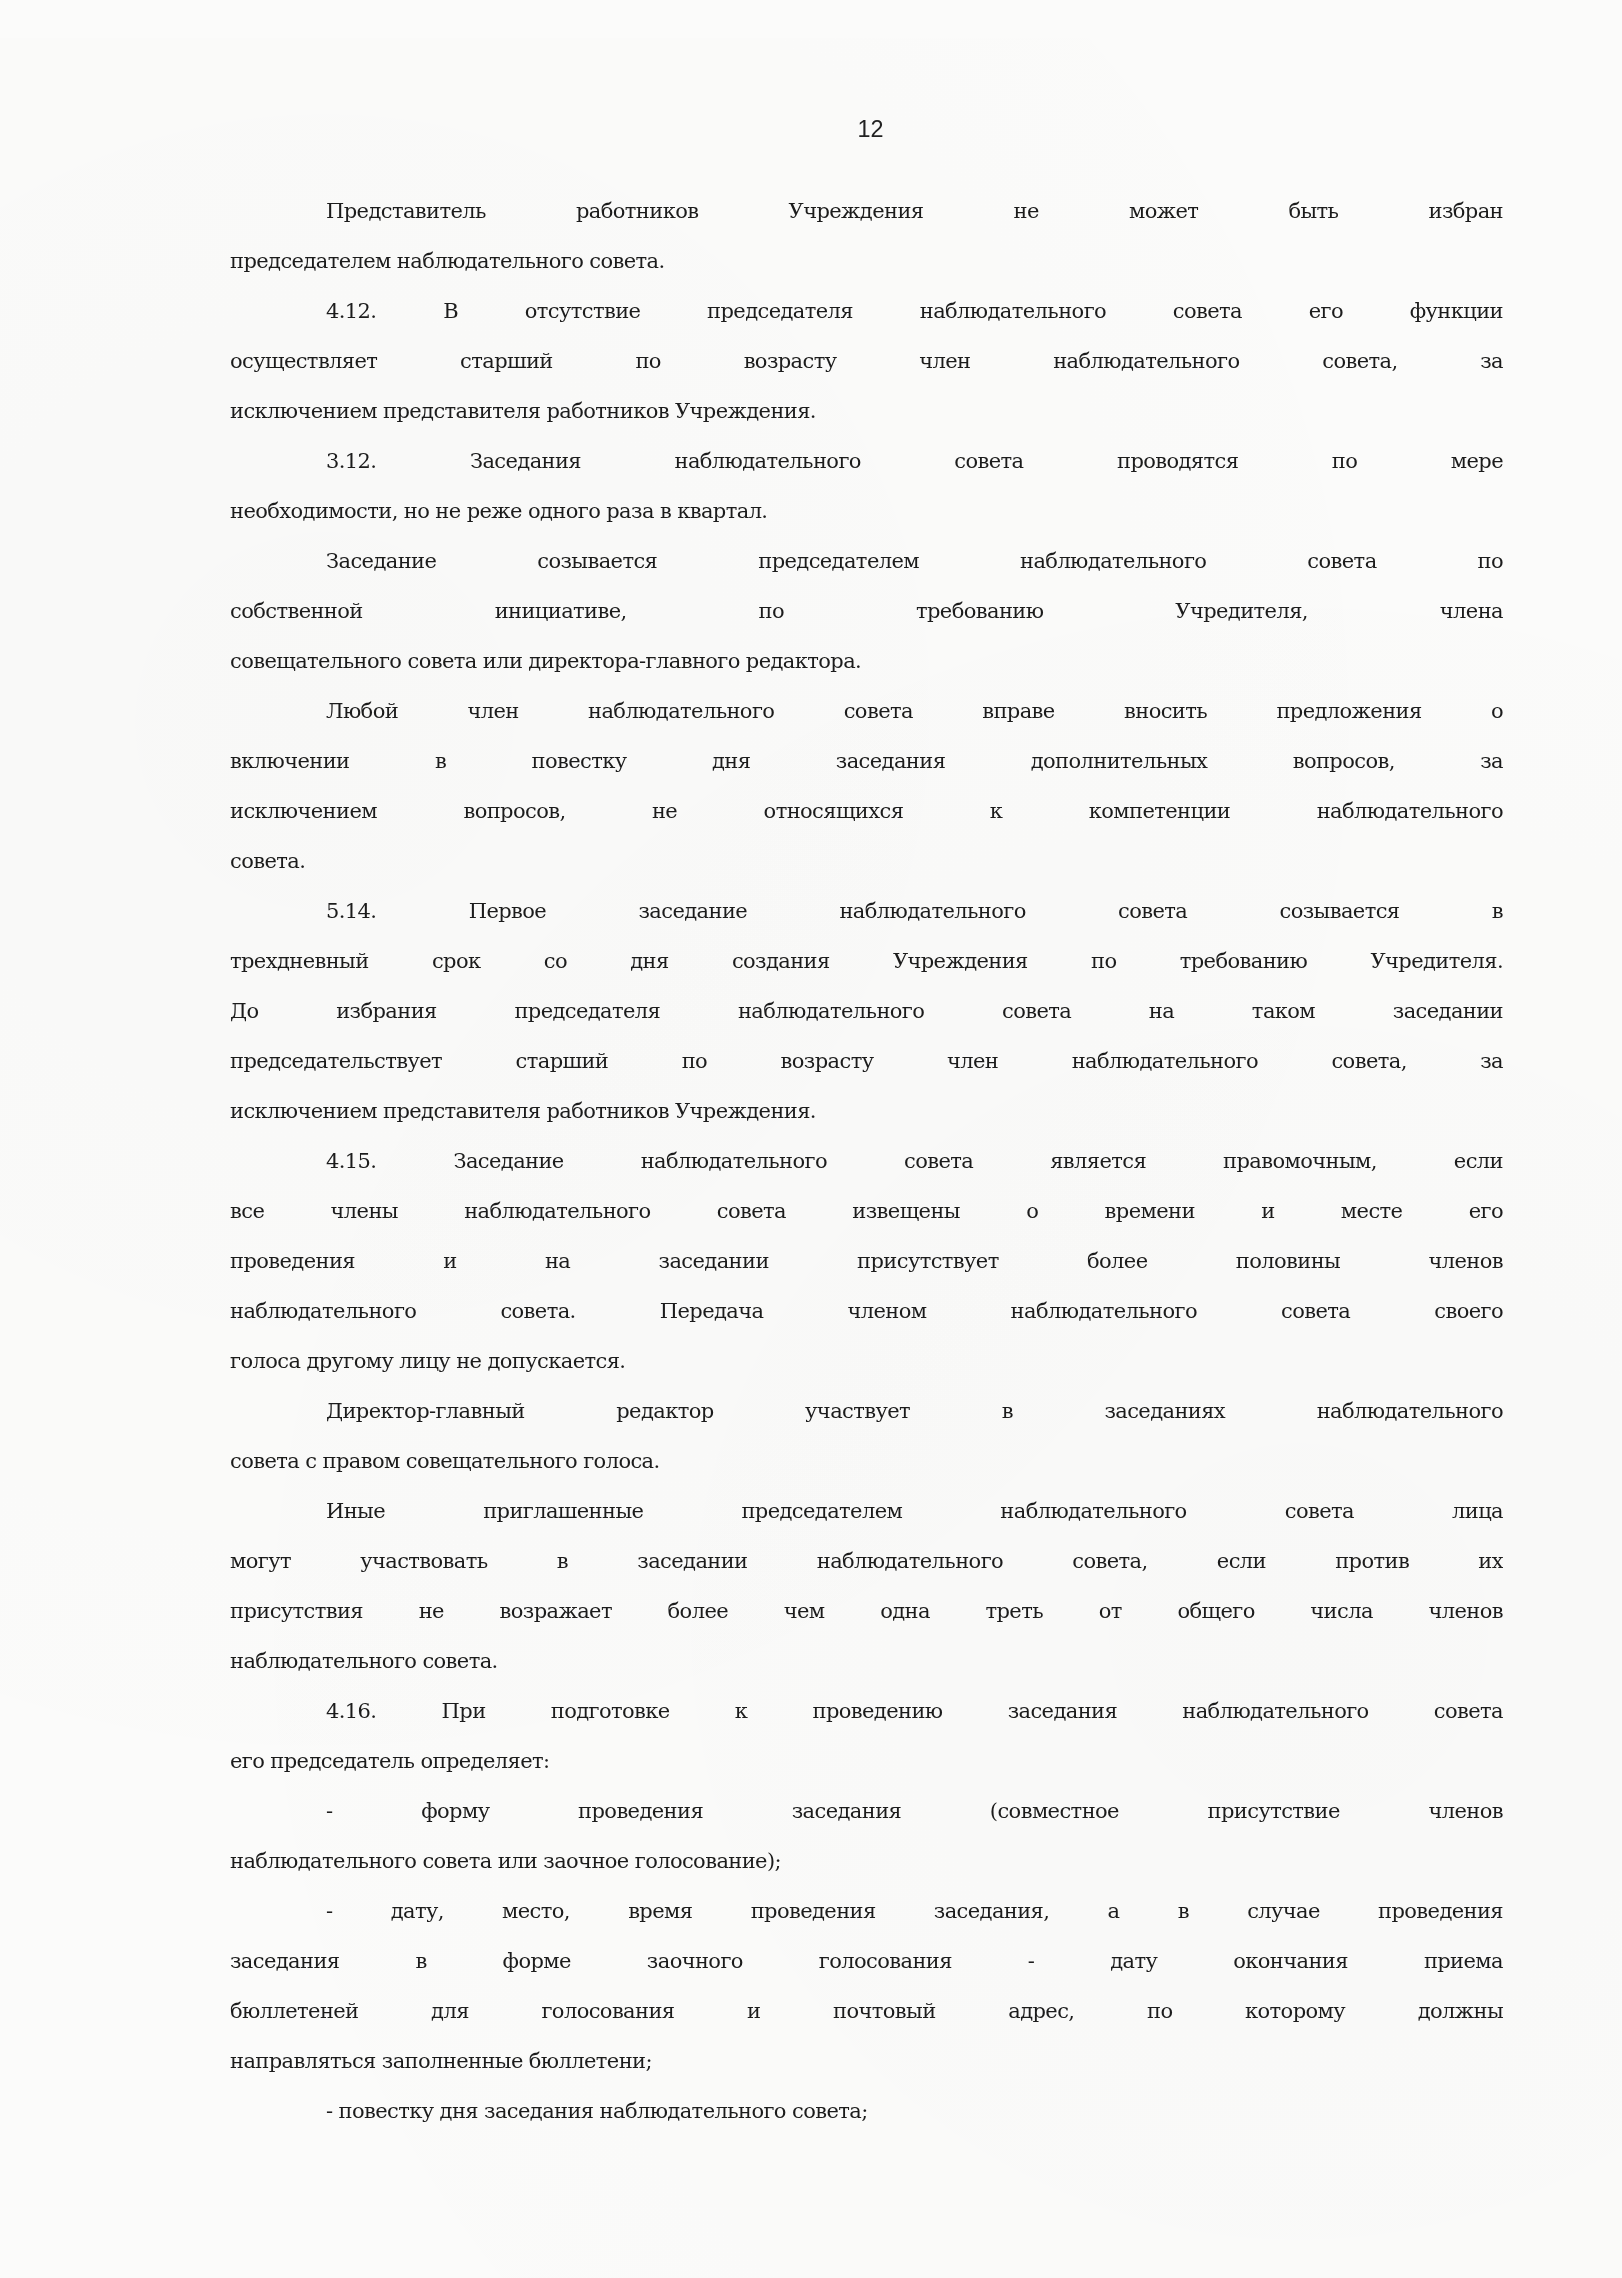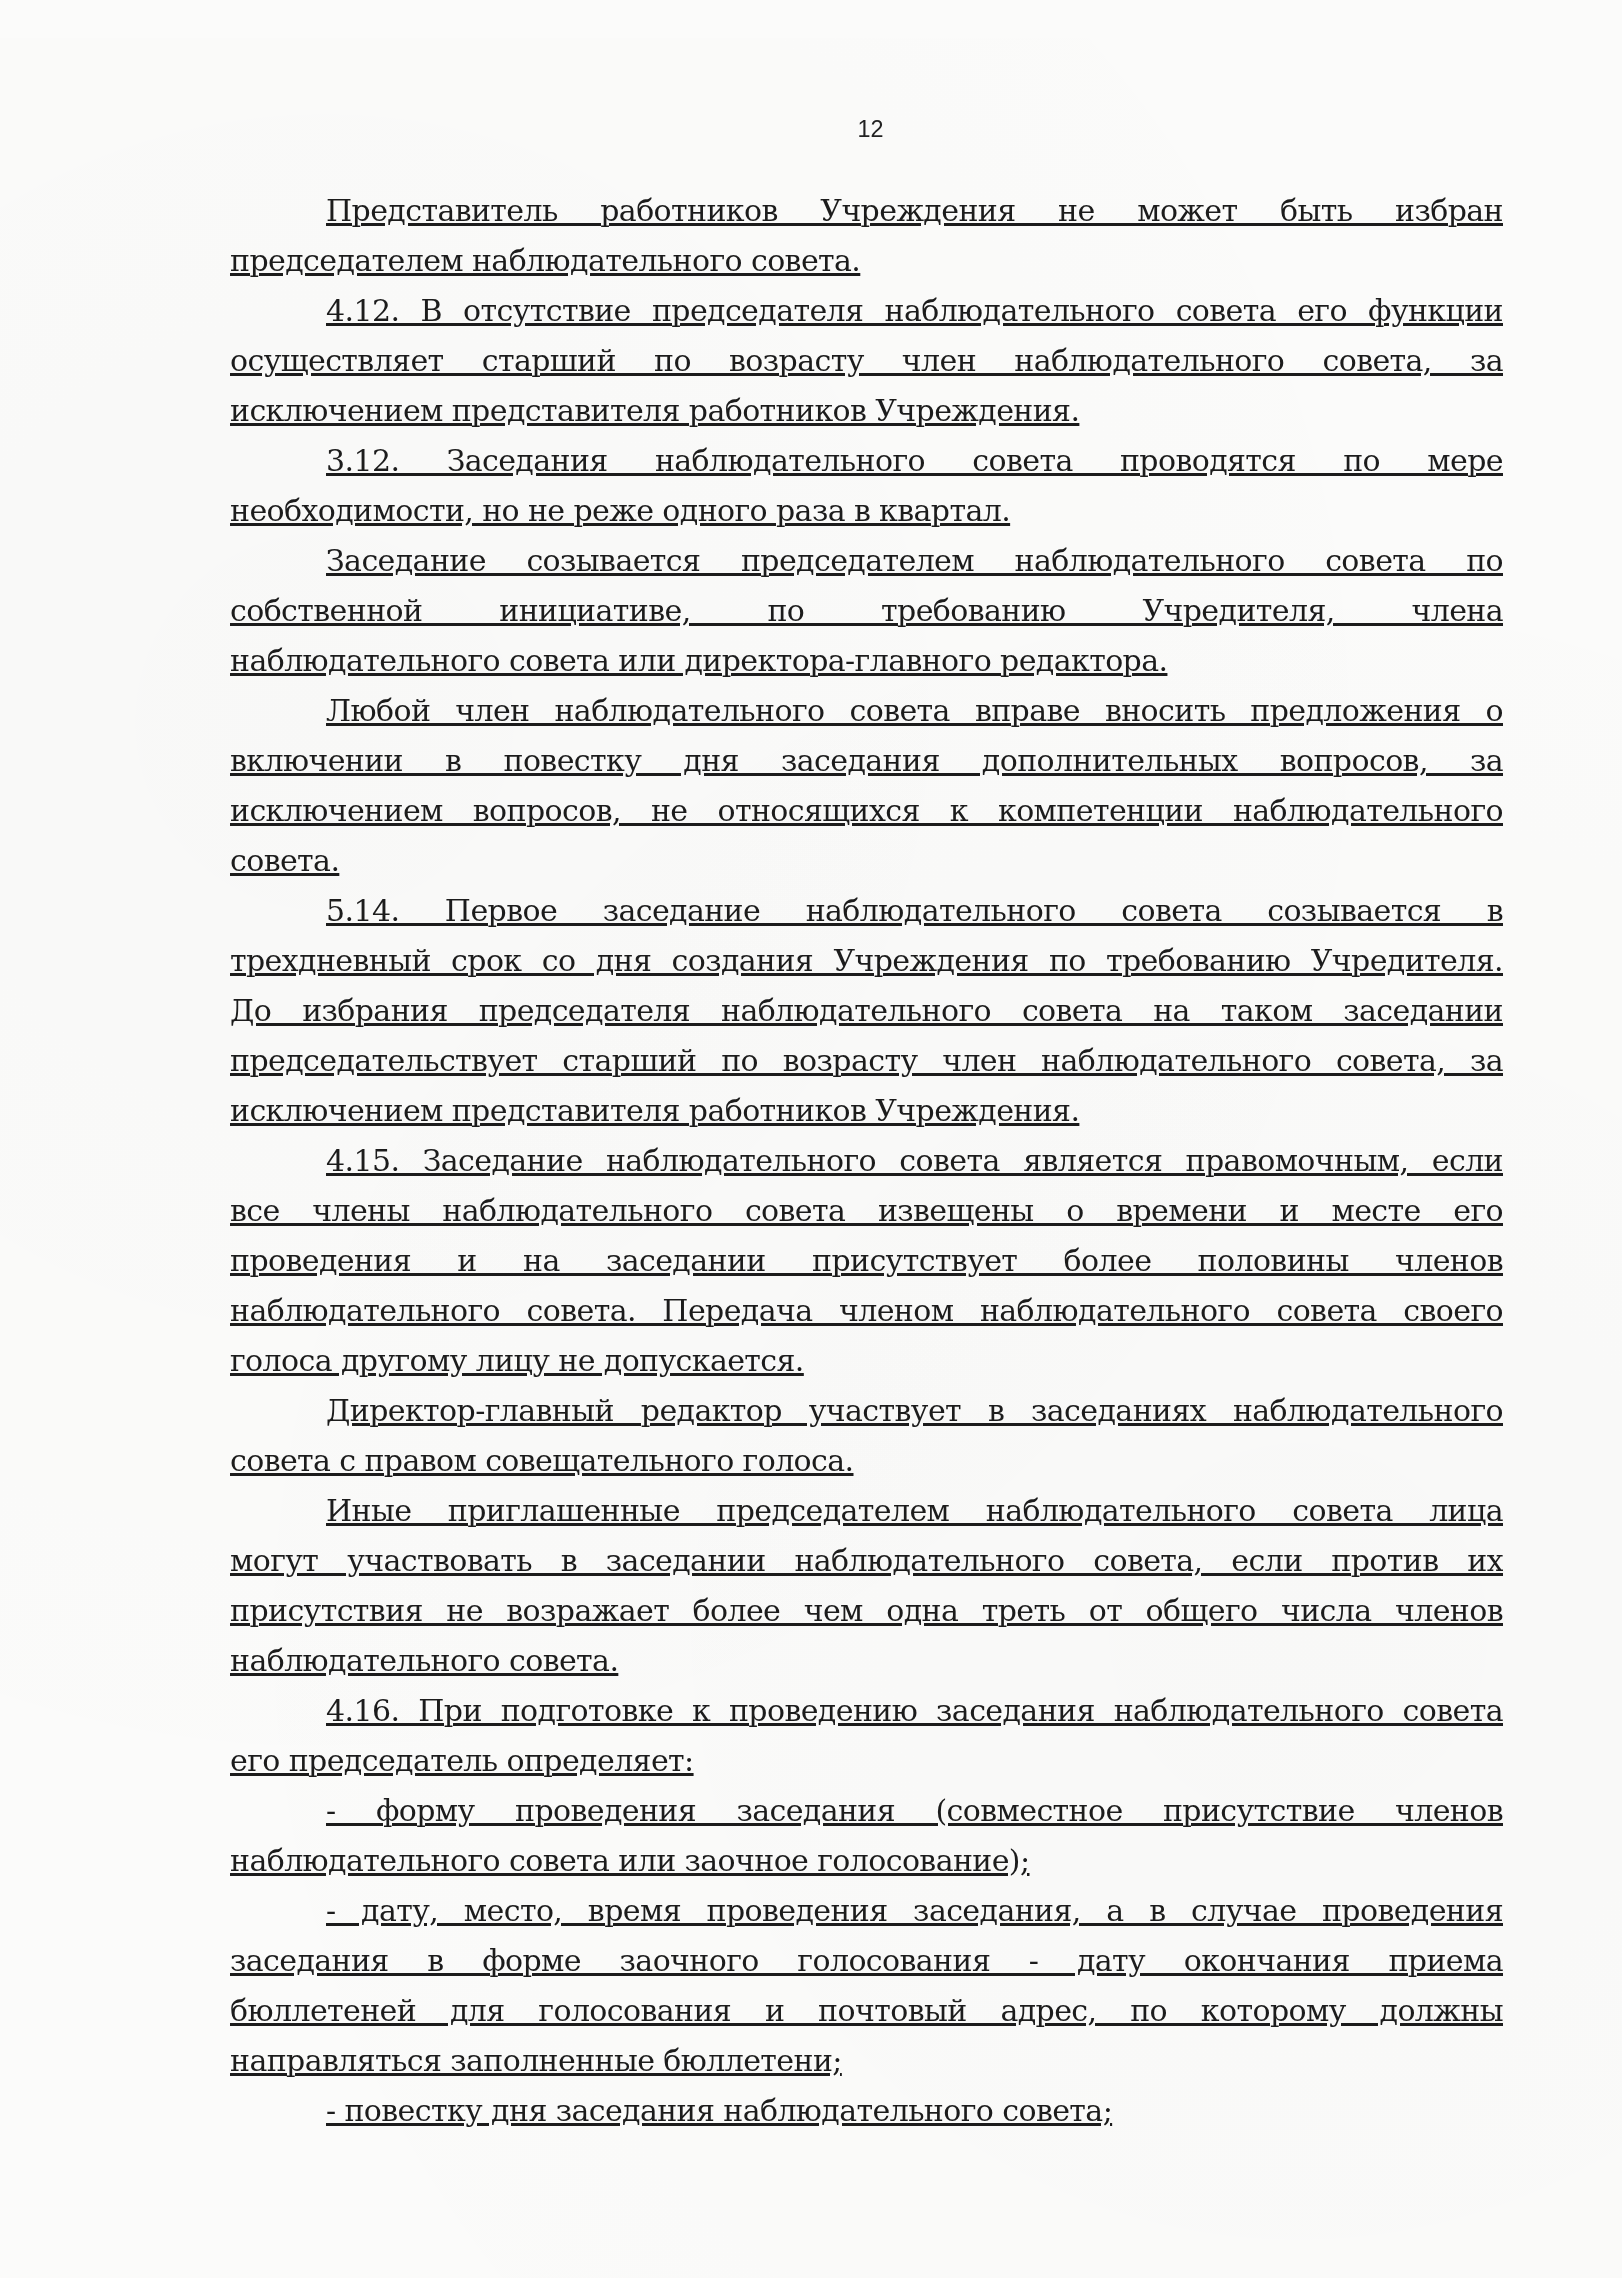--- a/index.html
+++ b/index.html
@@ -39,25 +39,24 @@
     .body-text {
       position: absolute;
       left: 230px;
       top: 148px;
       width: 1273px;
     }
     .line {
       display: block;
       height: 50px;
       line-height: 50px;
-      font-size: 30px;
+      font-size: 21px;
       letter-spacing: -0.6px;
       white-space: nowrap;
       transform-origin: left center;
-      text-decoration: underline;
     }
     .line.just {
       text-align: justify;
       text-align-last: justify;
       white-space: normal;
       overflow: hidden;
     }
     .line.indent {
       padding-left: 96px;
     }
@@ -82,21 +81,21 @@
     </div>
 
     <div>
       <span class="line just indent">3.12. Заседания наблюдательного совета проводятся по мере</span>
       <span class="line">необходимости, но не реже одного раза в квартал.</span>
     </div>
 
     <div>
       <span class="line just indent">Заседание созывается председателем наблюдательного совета по</span>
       <span class="line just">собственной инициативе, по требованию Учредителя, члена</span>
-      <span class="line">наблюдательного совета или директора-главного редактора.</span>
+      <span class="line">совещательного совета или директора-главного редактора.</span>
     </div>
 
     <div>
       <span class="line just indent">Любой член наблюдательного совета вправе вносить предложения о</span>
       <span class="line just">включении в повестку дня заседания дополнительных вопросов, за</span>
       <span class="line just">исключением вопросов, не относящихся к компетенции наблюдательного</span>
       <span class="line">совета.</span>
     </div>
 
     <div>

